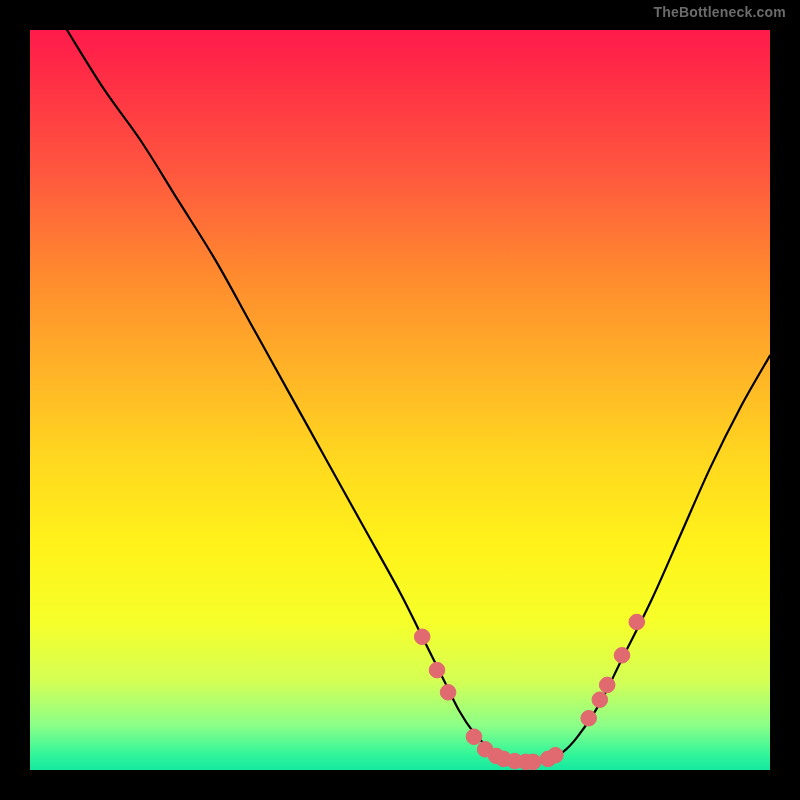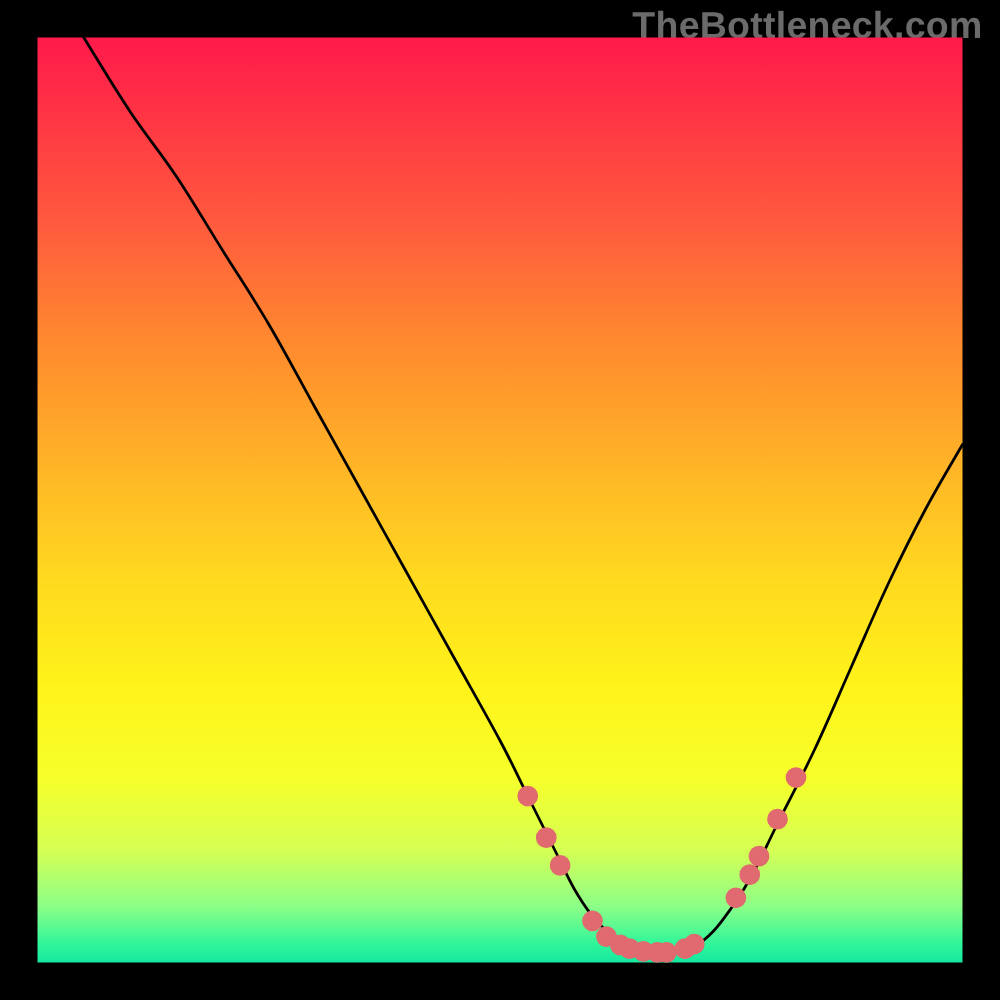--- a/index.html
+++ b/index.html
@@ -34,21 +34,21 @@
       #8bff88 94%,
       #30f59a 98%,
       #15e8a0 100%
     );
   }
   .watermark {
     position: absolute;
     top: 4px;
     right: 14px;
     font-family: Arial, Helvetica, sans-serif;
-    font-size: 30px;
+    font-size: 14px;
     font-weight: 600;
     color: #6b6b6b;
     letter-spacing: 0.2px;
     user-select: none;
   }
   svg.plot {
     position: absolute;
     left: 0;
     top: 0;
     width: 740px;

